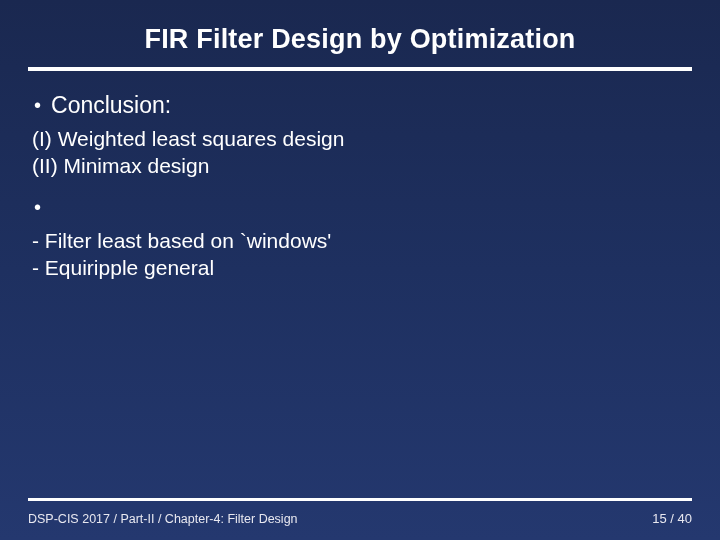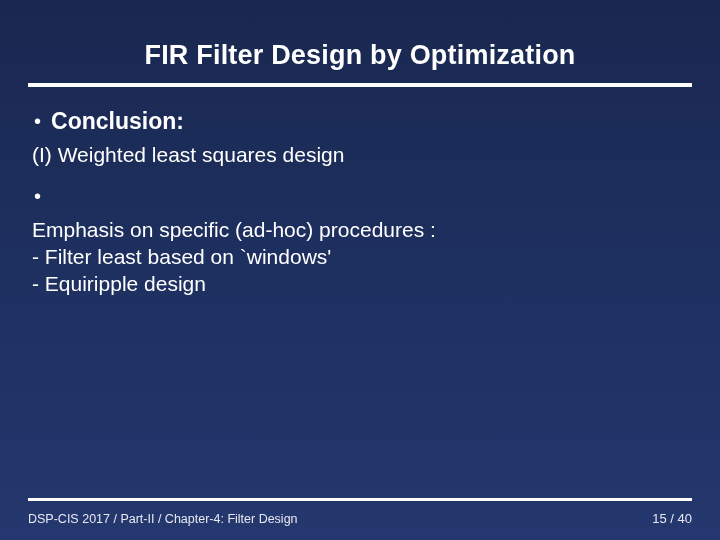--- a/index.html
+++ b/index.html
@@ -6,21 +6,21 @@
   html, body { width: 720px; height: 540px; overflow: hidden; }
   body {
     background: linear-gradient(to bottom, #1a2850 0%, #1e3060 50%, #24386f 100%);
     font-family: Arial, Helvetica, sans-serif;
     color: #ffffff;
     position: relative;
   }
   .slide {
     width: 720px;
     height: 536px;
-    padding: 34px 28px 0 28px;
+    padding: 18px 28px 0 28px;
     display: flex;
     flex-direction: column;
   }
   .title {
     font-size: 27px;
     font-weight: bold;
     text-align: center;
     margin: 6px 0 10px 0;
     letter-spacing: 0.2px;
   }
@@ -39,21 +39,21 @@
     margin-bottom: 6px;
   }
   .bullet .dot {
     font-size: 20px;
     line-height: 28px;
     margin-right: 10px;
     margin-left: 2px;
   }
   .bullet .head {
     font-size: 23px;
-    font-weight: bold;
+    font-weight: normal;
     line-height: 28px;
   }
   .sub {
     font-size: 21px;
     line-height: 27px;
     margin-bottom: 0;
     font-weight: normal;
   }
   .block1 { margin-bottom: 14px; }
   .footer {
@@ -85,29 +85,29 @@
   <div class="title">FIR Filter Design by Optimization</div>
   <hr class="hr-top">
   <div class="content">
 
     <div class="block1">
       <div class="bullet">
         <span class="dot">•</span>
         <span class="head">Conclusion:</span>
       </div>
       <div class="sub">(I) Weighted least squares design</div>
+      <div class="sub">(II) Minimax design</div>
     </div>
 
     <div>
       <div class="bullet">
         <span class="dot">•</span>
       </div>
-      <div class="sub">Emphasis on specific (ad-hoc) procedures :</div>
       <div class="sub">- Filter least based on `windows'</div>
-      <div class="sub">- Equiripple design</div>
+      <div class="sub">- Equiripple general</div>
     </div>
 
   </div>
 
   <div class="footer">
     <hr class="hr-bot">
     <div class="footline">
       <span>DSP-CIS 2017  /  Part-II  /  Chapter-4: Filter Design</span>
       <span class="pageno">15 / 40</span>
     </div>

